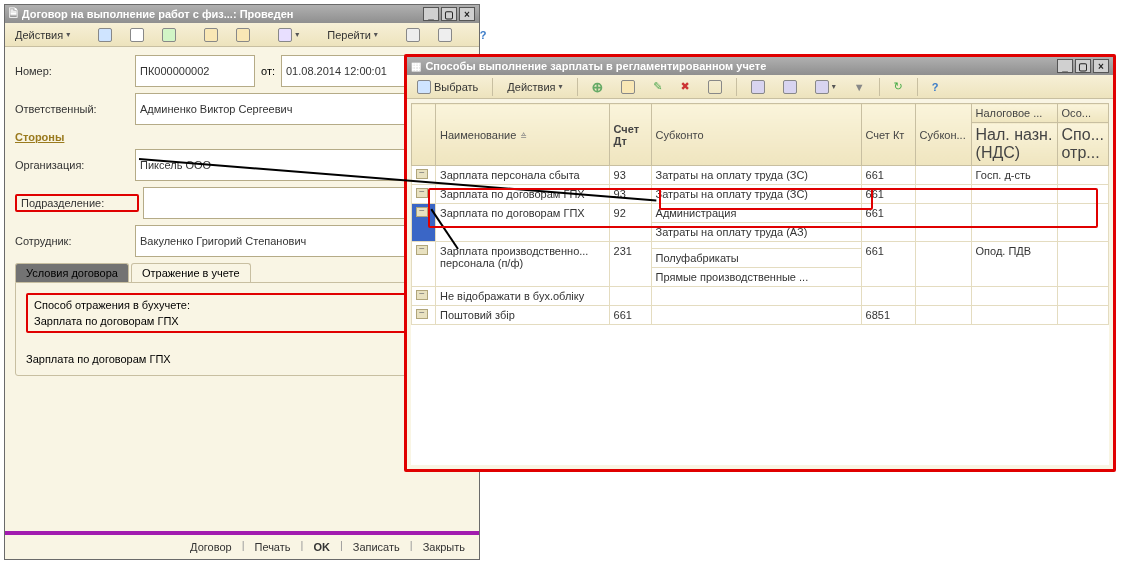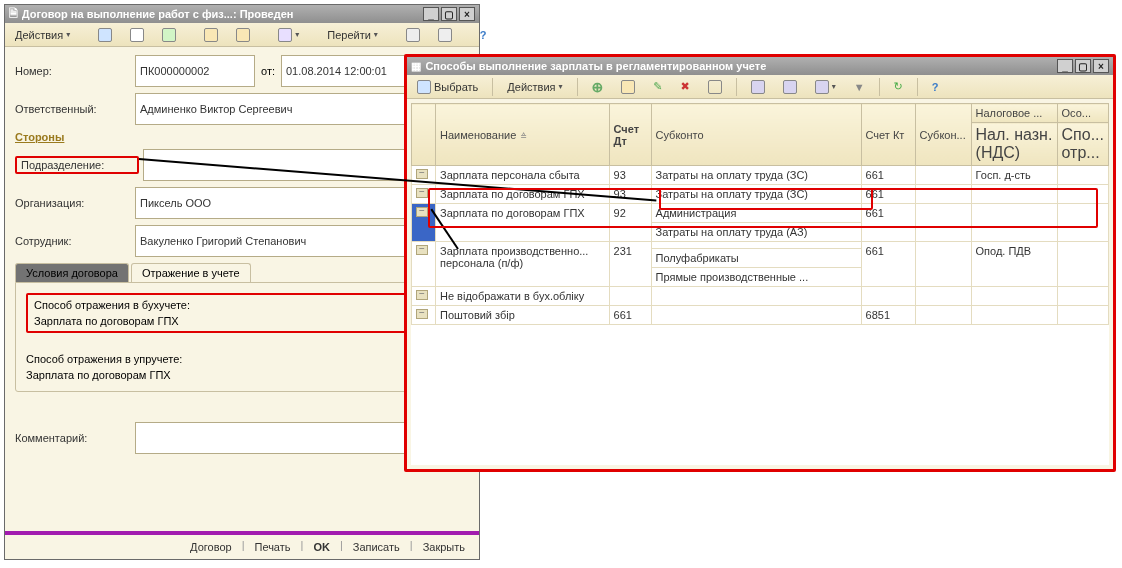--- a/index.html
+++ b/index.html
@@ -93,49 +93,44 @@
       <span class="input short">ПК000000002</span>
       <span style="margin:0 6px;">от:</span>
       <span class="input short" style="flex:0 0 130px;">01.08.2014 12:00:01</span>
     </div>
     <div class="row">
       <label>Ответственный:</label>
       <span class="input">Админенко Виктор Сергеевич</span>
     </div>
     <div class="section-title">Стороны</div>
     <div class="row">
+      <label>Организация:</label>
+      <span class="input">Пиксель ООО</span>
+    </div>
+    <div class="row">
       <span class="redbox" style="padding:1px 4px;"><label style="width:112px;display:inline-block;">Подразделение:</label></span>
       <span class="input" style="margin-left:4px;"></span>
-    </div>
-    <div class="row">
-      <label>Организация:</label>
-      <span class="input">Пиксель ООО</span>
     </div>
     <div class="row">
       <label>Сотрудник:</label>
       <span class="input">Вакуленко Григорий Степанович</span>
     </div>
     <div class="tabs">
       <div class="tab">Условия договора</div>
       <div class="tab active">Отражение в учете</div>
     </div>
     <div class="tab-panel">
       <div class="redbox" style="padding:4px 6px; margin-bottom:10px;">
         <div style="margin-bottom:4px;">Способ отражения в бухучете:</div>
         <div class="input" style="width:100%;">Зарплата по договорам ГПХ</div>
       </div>
       <div style="height:10px;"></div>
-      <div style="margin-bottom:4px;">Способ отражения в упручете:</div>
       <div class="input" style="width:100%;">Зарплата по договорам ГПХ</div>
     </div>
     <div style="height:30px;"></div>
-    <div class="row">
-      <label>Комментарий:</label>
-      <span class="input"></span>
-    </div>
   </div>
   <div class="footer">
     <span class="fbtn dropdown-arrow">Договор</span>
       <span class="sep">|</span>
     <span class="fbtn dropdown-arrow">Печать</span>
       <span class="sep">|</span>
     <span class="fbtn" style="font-weight:bold;">OK</span>
       <span class="sep">|</span>
     <span class="fbtn">Записать</span>
       <span class="sep">|</span>

